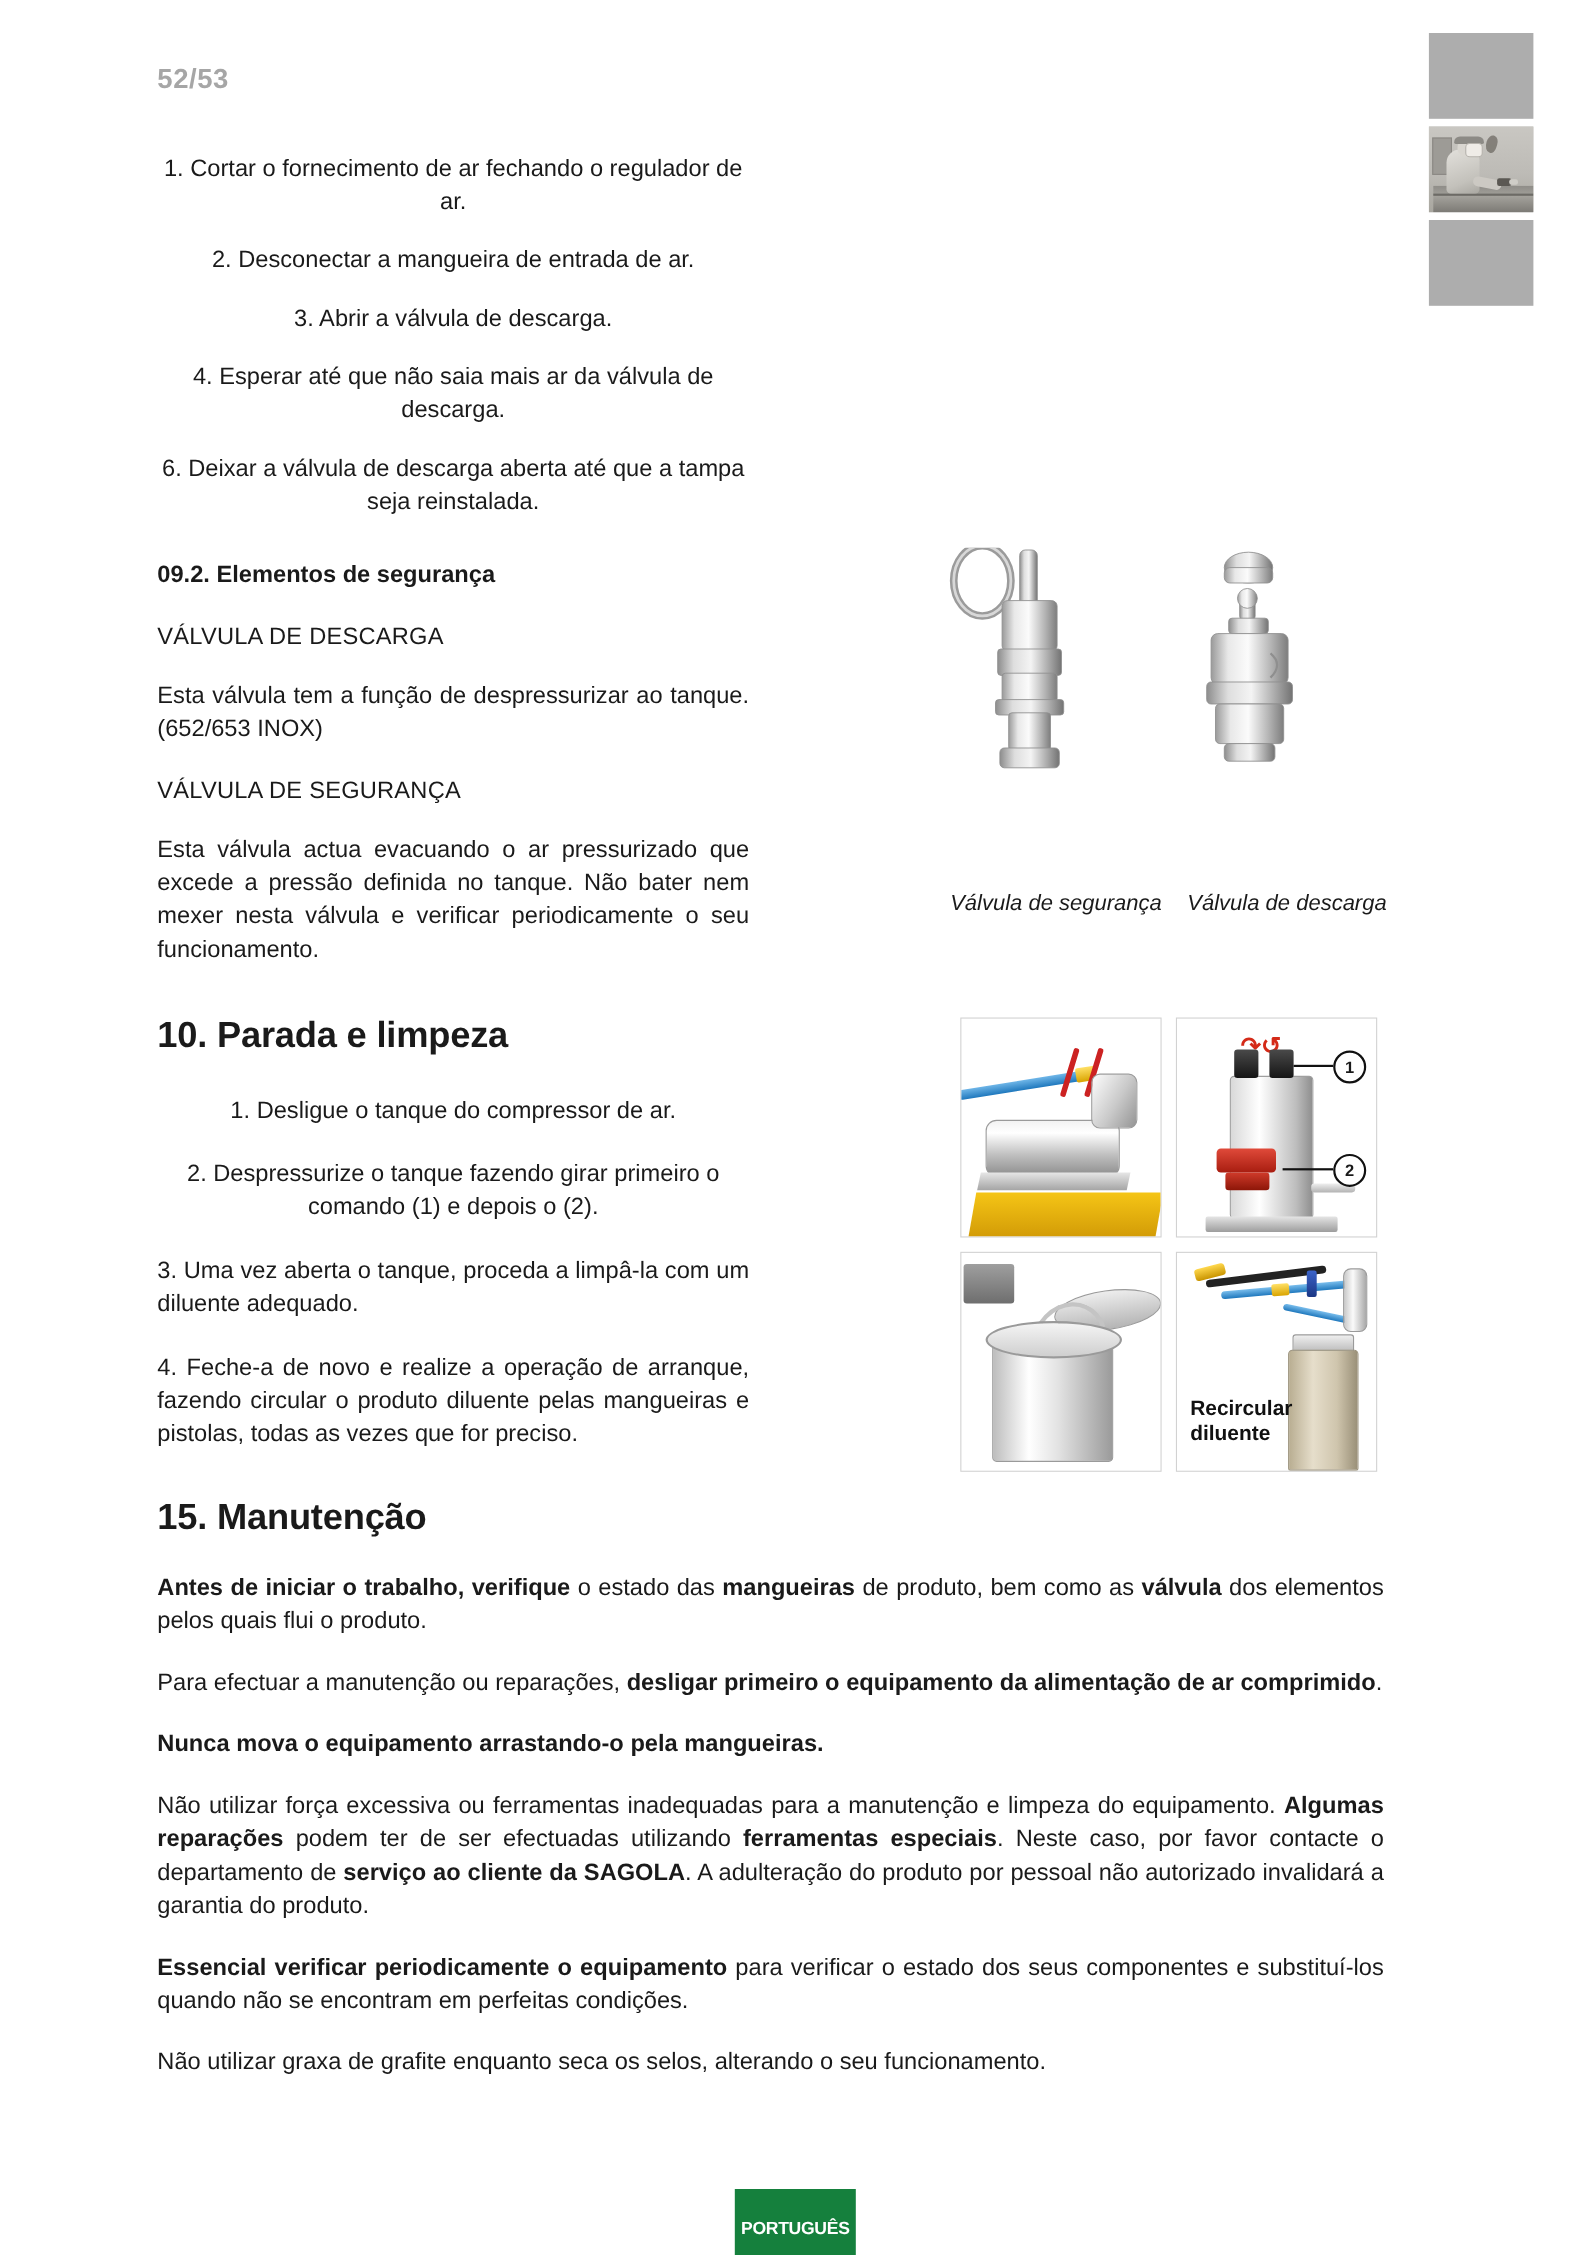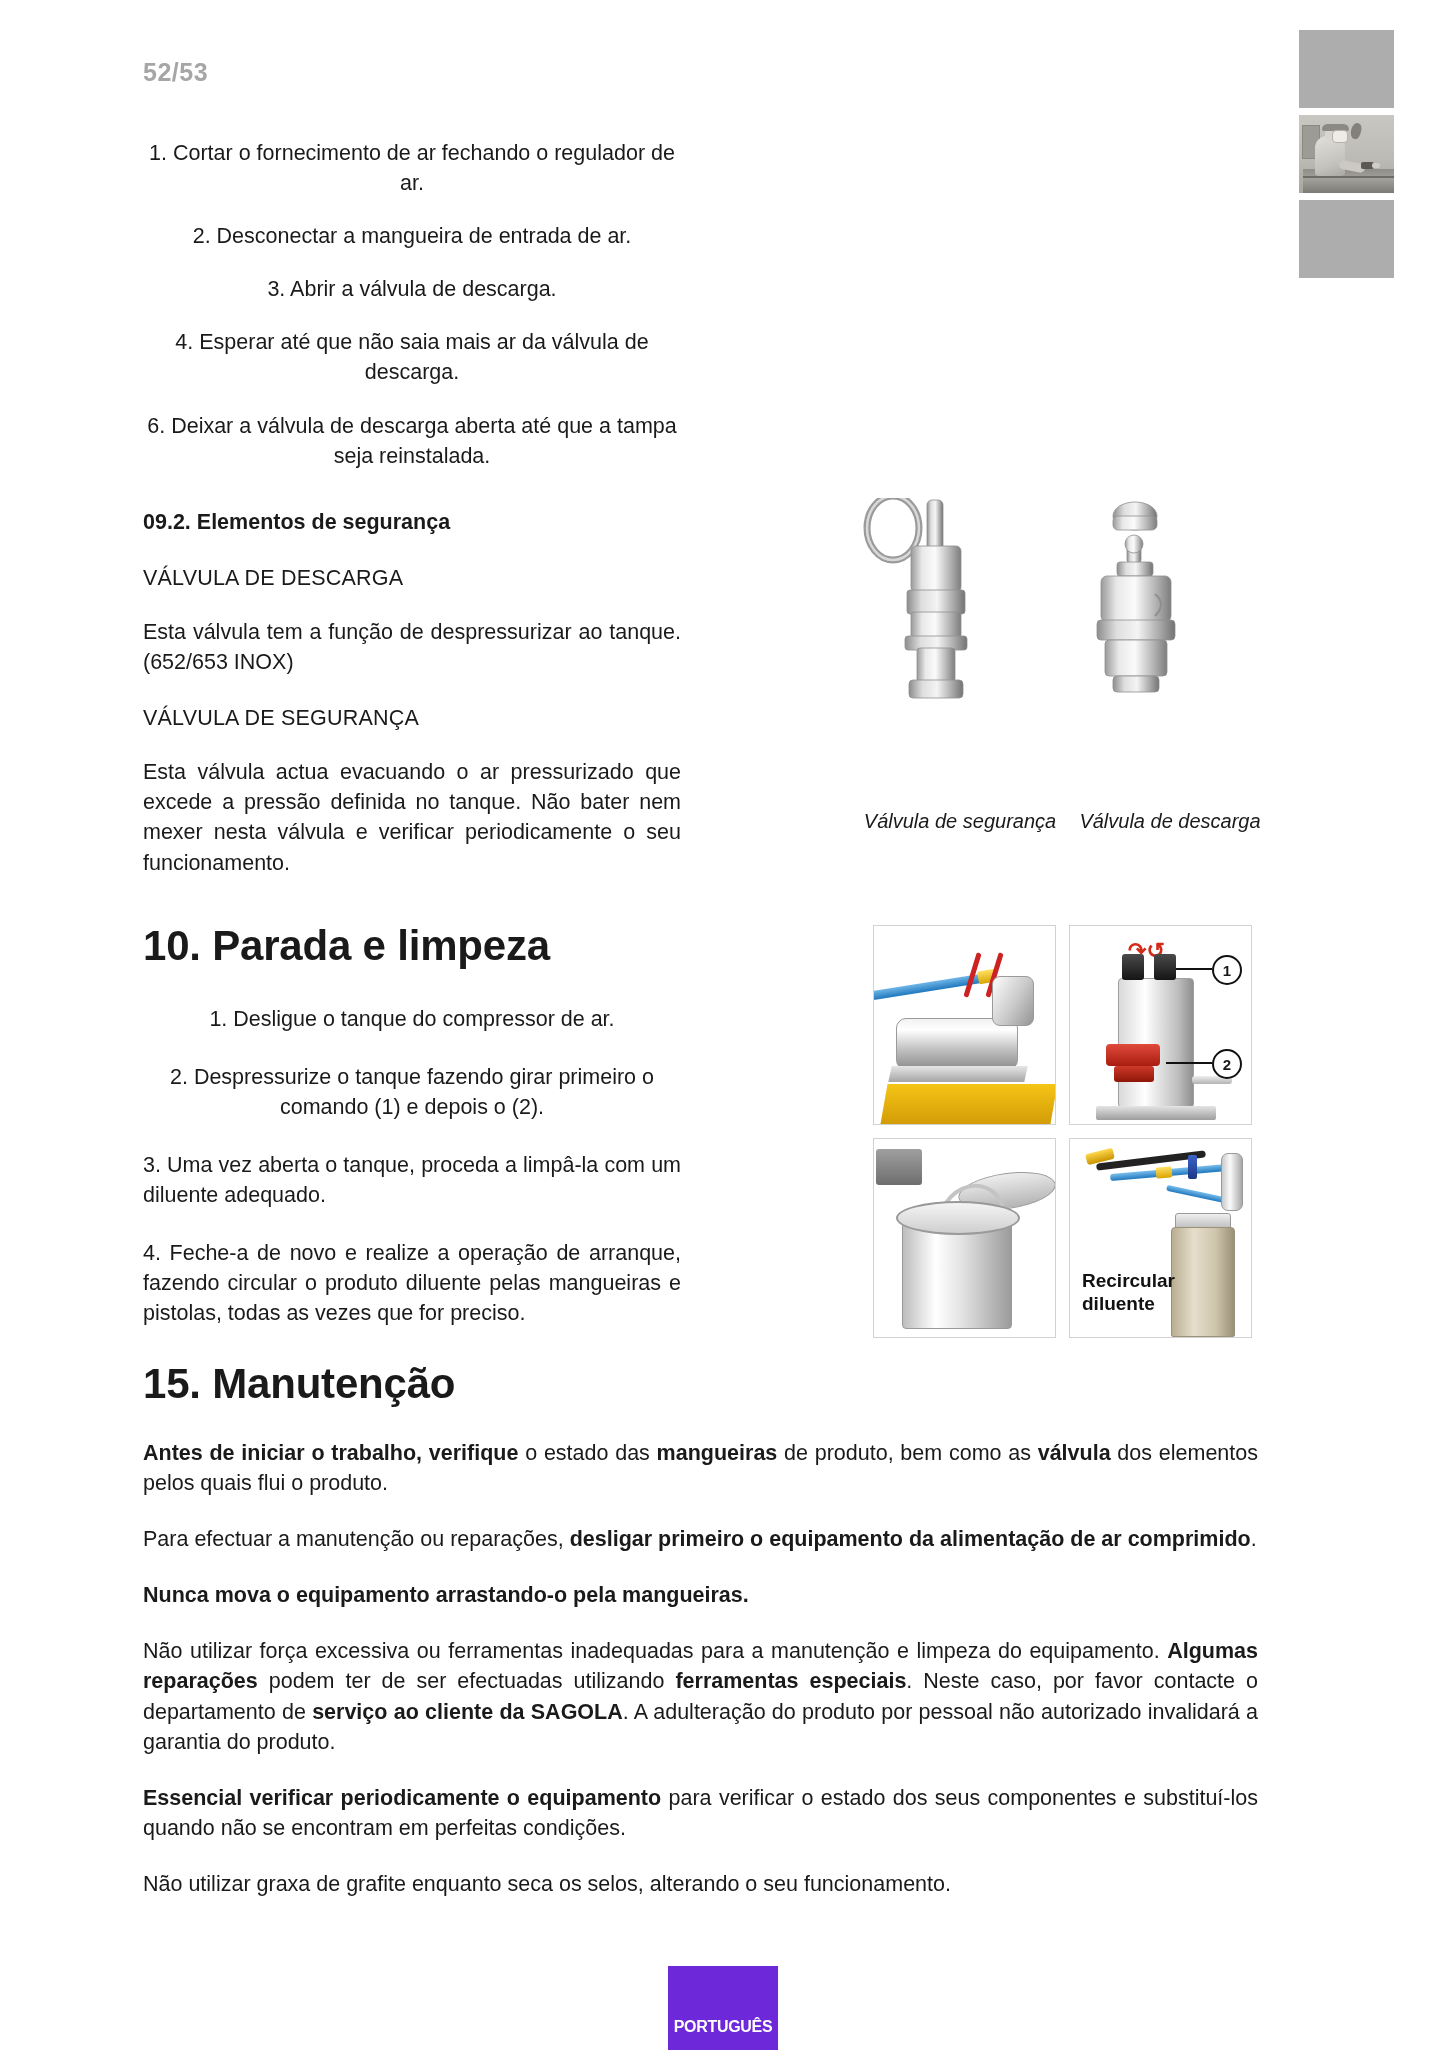--- a/index.html
+++ b/index.html
@@ -135,21 +135,21 @@
     line-height: 1.4;
   }
   .h-caps {
     margin: 0 0 24px 0;
     font-size: 21.5px;
     line-height: 1.4;
     letter-spacing: .2px;
   }
   .h-big {
     margin: 0 0 34px 0;
-    font-size: 42px;
+    font-size: 33px;
     font-weight: bold;
     letter-spacing: -0.2px;
   }
   b { font-weight: bold; }
 
   
   .valve-figs {
     position: absolute;
     left: 855px;
     top: 498px;
@@ -348,22 +348,22 @@
     font-size: 19px; font-weight: bold; line-height: 1.18;
     color: #111;
   }
 
   
   .footer-tab {
     position: absolute;
     left: 668px;
     bottom: 0;
     width: 110px;
-    height: 84px;
-    background: #6d28d9;
+    height: 60px;
+    background: #15803d;
   }
   .footer-tab span {
     position: absolute;
     left: 0; right: 0;
     bottom: 14px;
     text-align: center;
     color: #ffffff;
     font-size: 16px;
     font-weight: bold;
     letter-spacing: -0.3px;

